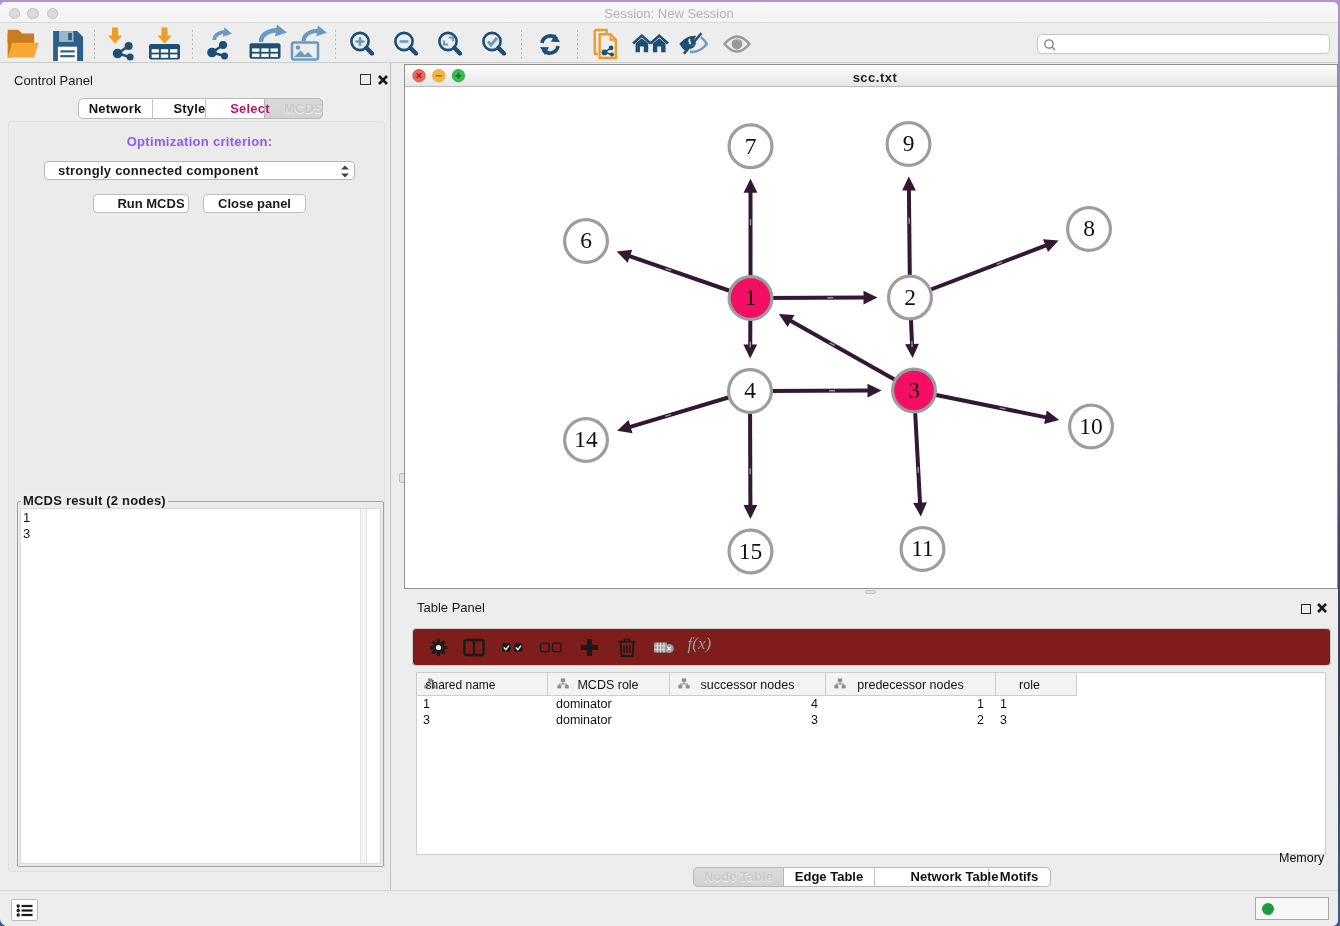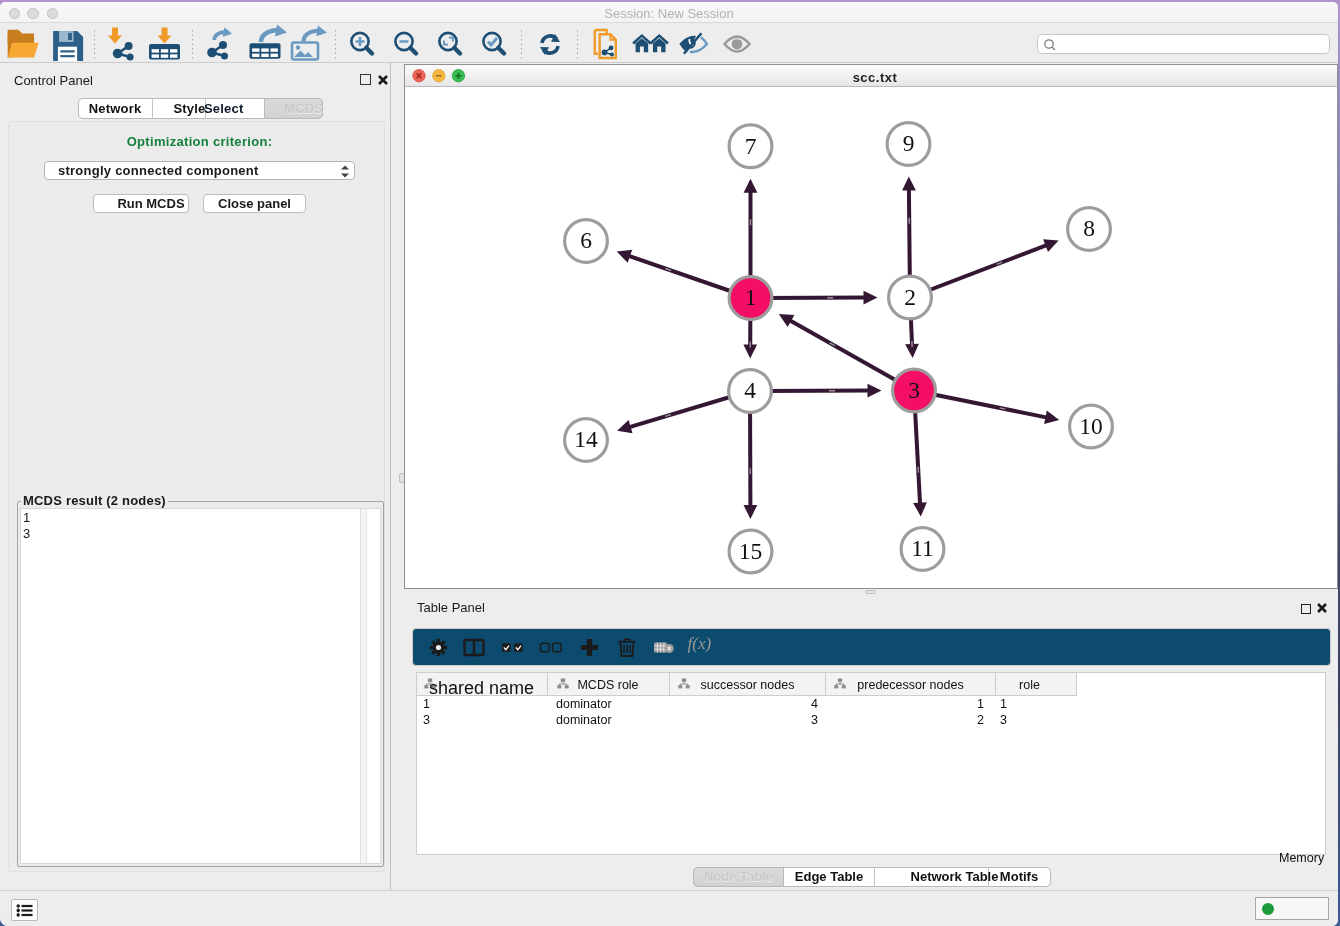--- a/index.html
+++ b/index.html
@@ -216,24 +216,24 @@
     </svg>
 
 <div class="abs" style="left:8px;top:119px;width:377px;height:751px;background:#ebebeb;border:1px solid #e0e0e0;border-radius:3px;"></div>
 
 <div class="abs" style="left:78px;top:96px;width:244.5px;height:20.5px;background:#fff;border:1px solid #b9b9b9;border-radius:5px;"></div>
 <div class="abs" style="left:263.5px;top:96px;width:59px;height:20.5px;background:linear-gradient(#dadada,#d2d2d2);border:1px solid #b9b9b9;border-radius:0 5px 5px 0;"></div>
 <div class="abs" style="left:152px;top:96px;width:1px;height:20.5px;background:#c4c4c4;"></div>
 <div class="abs" style="left:204.5px;top:96px;width:1px;height:20.5px;background:#c4c4c4;"></div>
 <div class="txt" style="left:78px;top:98.5px;width:74px;text-align:center;font-size:13px;font-weight:600;letter-spacing:0.2px;color:#111;">Network</div>
 <div class="txt" style="left:152px;top:98.5px;width:75px;text-align:center;font-size:13px;font-weight:600;letter-spacing:0.2px;color:#111;">Style</div>
-<div class="txt" style="left:204px;top:98.5px;width:60px;text-align:left;font-size:13px;font-weight:600;letter-spacing:0.2px;color:#0f172a;">Select</div>
+<div class="txt" style="left:220px;top:98.5px;width:60px;text-align:center;font-size:13px;font-weight:600;letter-spacing:0.2px;color:#be185d;">Select</div>
 <div class="txt" style="left:263px;top:98.5px;width:60px;text-align:right;font-size:13px;font-weight:600;letter-spacing:0.2px;color:#c9c9c9;text-shadow:0 1px 0 #f0f0f0;">MCDS</div>
 
-<div class="txt" style="left:0;top:132px;width:399px;text-align:center;font-size:13px;font-weight:600;letter-spacing:0.3px;color:#15803d;">Optimization criterion:</div>
+<div class="txt" style="left:0;top:132px;width:399px;text-align:center;font-size:13px;font-weight:600;letter-spacing:0.3px;color:#8b5cf6;">Optimization criterion:</div>
 <div class="abs" style="left:44px;top:158.5px;width:311px;height:19px;background:#fff;border:1px solid #b5b5b5;border-radius:4px;"></div>
 <div class="txt" style="left:58px;top:160.5px;font-size:13px;font-weight:600;letter-spacing:0.25px;color:#1a1a1a;">strongly connected component</div>
 <svg class="abs" style="left:338px;top:161.5px;" width="14" height="15" viewBox="0 0 14 15">
       <path d="M3 5.5 L7 1.5 L11 5.5 z M3 9.5 L7 13.5 L11 9.5 z" fill="#444"></path>
     </svg>
 <div class="abs" style="left:93px;top:192px;width:96px;height:18.5px;background:#fff;border:1px solid #bdbdbd;border-radius:4px;"></div>
 <div class="txt" style="left:93px;top:194px;width:96px;text-align:center;font-size:13px;font-weight:600;color:#1a1a1a;padding-left:20px;">Run MCDS</div>
 <div class="abs" style="left:203px;top:192px;width:103px;height:18.5px;background:#fff;border:1px solid #bdbdbd;border-radius:4px;"></div>
 <div class="txt" style="left:203px;top:194px;width:103px;text-align:center;font-size:13px;font-weight:600;color:#1a1a1a;">Close panel</div>
 
@@ -324,21 +324,21 @@
 </svg>
 
 <div class="abs" style="left:865px;top:587.5px;width:11px;height:4px;background:#e2e2e2;border:1px solid #c0c0c0;border-radius:2px;"></div>
 
 <div class="txt" style="left:417px;top:598px;font-size:13px;color:#1a1a1a;">Table Panel</div>
 <div class="abs" style="left:1301px;top:602px;width:10px;height:9.5px;border:1.5px solid #222;"></div>
 <svg class="abs" style="left:1315px;top:599px;" width="14" height="14" viewBox="0 0 14 14">
       <path d="M3 3 L11 11 M11 3 L3 11" stroke="#1a1a1a" stroke-width="2.6"></path>
     </svg>
 
-<div class="abs" style="left:411.5px;top:625.5px;width:919px;height:38px;background:#0c4a6e;border:1px solid #cdcdcd;border-radius:4px;">
+<div class="abs" style="left:411.5px;top:625.5px;width:919px;height:38px;background:#7f1d1d;border:1px solid #cdcdcd;border-radius:4px;">
       <svg width="290" height="38" viewBox="0 0 290 38" style="position:absolute;left:0;top:0">
         <g transform="translate(25.5,18.5)" fill="#1b1b1b">
 <circle r="5.8"></circle>
 <rect x="-1.7" y="-8.6" width="3.4" height="3.4" transform="rotate(0)"></rect>
           <rect x="-1.7" y="-8.6" width="3.4" height="3.4" transform="rotate(45)"></rect>
           <rect x="-1.7" y="-8.6" width="3.4" height="3.4" transform="rotate(90)"></rect>
           <rect x="-1.7" y="-8.6" width="3.4" height="3.4" transform="rotate(135)"></rect>
           <rect x="-1.7" y="-8.6" width="3.4" height="3.4" transform="rotate(180)"></rect>
           <rect x="-1.7" y="-8.6" width="3.4" height="3.4" transform="rotate(225)"></rect>
           <rect x="-1.7" y="-8.6" width="3.4" height="3.4" transform="rotate(270)"></rect>
@@ -397,21 +397,21 @@
 <path d="M6 4 v2 M2.2 8 v-2 h7.6 v2" stroke="#8c8c8c" stroke-width="1" fill="none"></path>
 <rect x="0.3" y="7.2" width="4" height="3.2" fill="#8c8c8c"></rect>
 <rect x="7.7" y="7.2" width="4" height="3.2" fill="#8c8c8c"></rect>
 </svg>
 <svg style="position:absolute;left:834px;top:675.5px" width="12" height="11" viewBox="0 0 12 11">
 <rect x="3.8" y="0.5" width="4.4" height="3.4" fill="#8c8c8c"></rect>
 <path d="M6 4 v2 M2.2 8 v-2 h7.6 v2" stroke="#8c8c8c" stroke-width="1" fill="none"></path>
 <rect x="0.3" y="7.2" width="4" height="3.2" fill="#8c8c8c"></rect>
 <rect x="7.7" y="7.2" width="4" height="3.2" fill="#8c8c8c"></rect>
 </svg>
-<div class="txt" style="left:425.5px;top:676px;width:112px;text-align:center;font-size:18px;color:#111;">shared name</div>
+<div class="txt" style="left:425.5px;top:676px;width:112px;font-size:12px;color:#111;">shared name</div>
 <div class="txt" style="left:558px;top:676px;width:100px;text-align:center;font-size:12.5px;color:#111;">MCDS role</div>
 <div class="txt" style="left:680px;top:676px;width:135px;text-align:center;font-size:12.5px;color:#111;">successor nodes</div>
 <div class="txt" style="left:836px;top:676px;width:149px;text-align:center;font-size:12.5px;color:#111;">predecessor nodes</div>
 <div class="txt" style="left:989px;top:676px;width:81px;text-align:center;font-size:12.5px;color:#111;">role</div>
 <div class="abs" style="left:547.4px;top:669.5px;width:1px;height:24px;background:#cdcdcd;"></div>
 <div class="abs" style="left:669.3px;top:669.5px;width:1px;height:24px;background:#cdcdcd;"></div>
 <div class="abs" style="left:825.1px;top:669.5px;width:1px;height:24px;background:#cdcdcd;"></div>
 <div class="abs" style="left:995.4px;top:669.5px;width:1px;height:24px;background:#cdcdcd;"></div>
 
 <div class="txt" style="left:423px;top:695px;font-size:12.5px;color:#111;">1</div>

